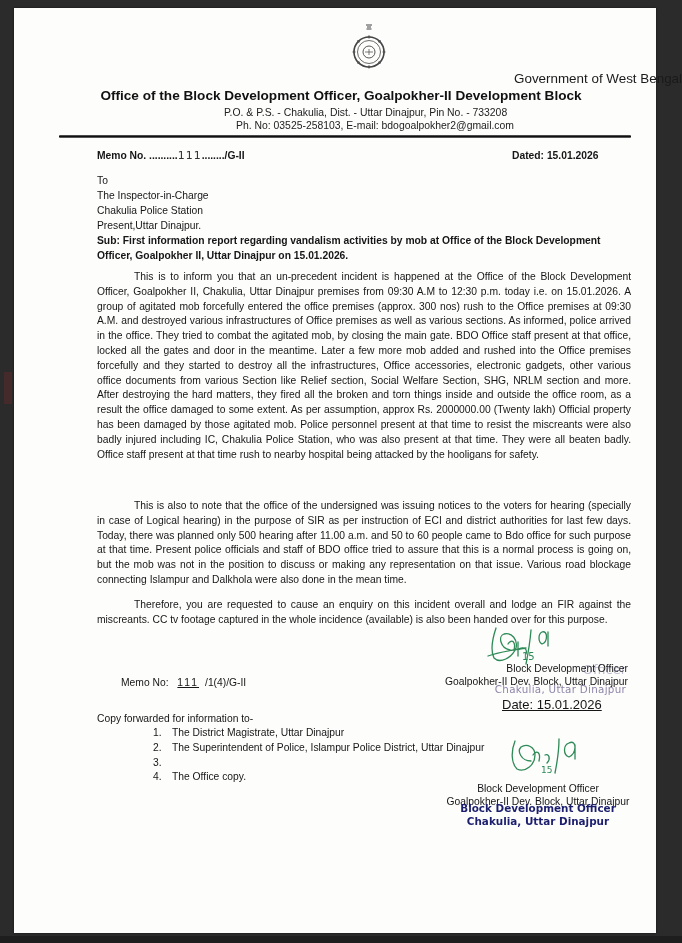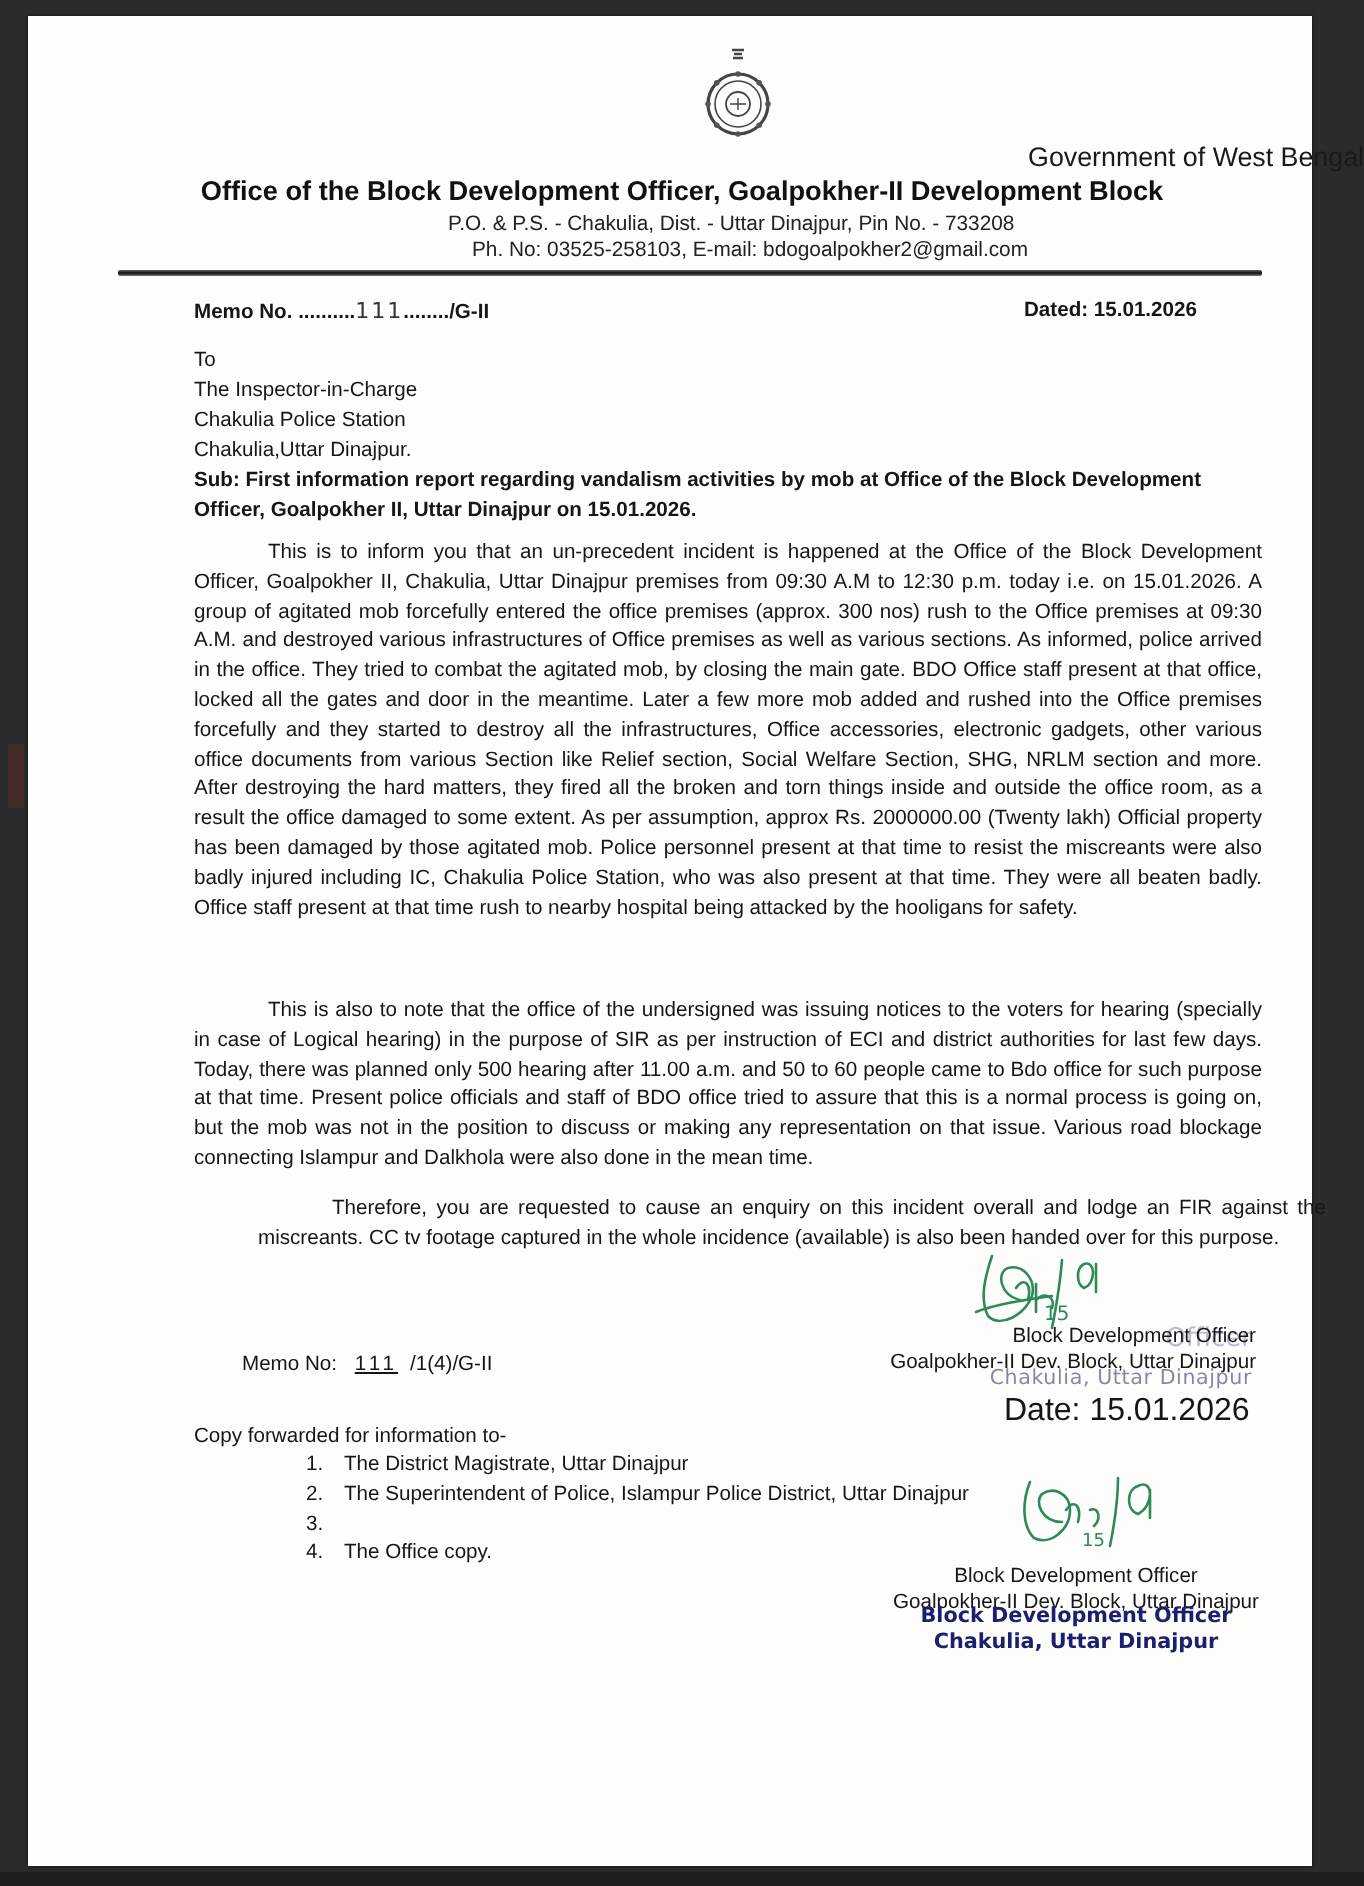--- a/index.html
+++ b/index.html
@@ -40,30 +40,30 @@
   .dated1 { left: 512px; top: 148px; }
   .to-block { left: 97px; top: 173px; }
   .sub { left: 97px; top: 233px; width: 535px; font-weight: bold; }
   .para {
     position:absolute; left: 97px; width: 534px;
     font-size: 10.3px; line-height: 14.8px; color:#161616;
     text-align: justify; text-indent: 37px;
   }
   .p1 { top: 270px; }
   .p2 { top: 499px; }
-  .p3 { top: 598px; margin-left: 32px; }
+  .p3 { top: 598px; }
   .sig1 {
     position:absolute; left: 420px; top: 620px; width: 210px; height: 90px;
   }
   .sig-block1 { position:absolute; right: 54px; top: 662px; text-align:right; font-size:10.3px; line-height:13px; color:#161616; }
   .stamp1 { position:absolute; right: 56px; top: 683px; font-size: 10.3px; color:#7a6f9a; font-family: "DejaVu Sans", sans-serif; letter-spacing:0.3px; opacity:0.85; }
   .stamp1-over { position:absolute; right: 56px; top: 662px; font-size: 13px; color:#8b81a8; opacity:0.55; font-family:"DejaVu Sans", sans-serif; }
   .memo2 { left: 97px; top: 675px; margin-left: 24px; }
   .memo2 .num { text-decoration: underline; letter-spacing: 2px; padding: 0 6px; }
-  .date2 { position:absolute; left: 502px; top: 697px; font-size: 16px; color:#161616; }
+  .date2 { position:absolute; left: 502px; top: 697px; font-size: 13px; color:#161616;text-decoration:underline; }
   .copyfwd { left: 97px; top: 711px; }
   .list { position:absolute; left: 153px; top: 726px; font-size: 10.3px; line-height: 14.8px; color:#161616; margin:0; padding:0; list-style:none; }
   .list li { display:flex; }
   .list .n { width: 19px; }
   .sig2 { position:absolute; left: 505px; top: 735px; width: 125px; height: 40px; }
   .sig-block2 { position:absolute; left: 438px; top: 782px; width: 200px; font-size:10.3px; line-height:13px; color:#161616; text-align:center; }
   .stamp2 { position:absolute; left: 438px; top: 802px; width: 200px; text-align:center; font-family:"DejaVu Sans", sans-serif; font-weight:bold; font-size: 10.4px; line-height: 13px; color:#1c1f6e; }
 </style>
 </head>
 <body>
@@ -102,21 +102,21 @@
 
 <div class="txt bold memo1">
   <span>Memo No. </span><span>..........</span><span class="hand">111</span><span>........</span><span>/G-II</span>
 </div>
 <div class="txt bold dated1">Dated: 15.01.2026</div>
 
 <div class="txt to-block">
   <div>To</div>
   <div>The Inspector-in-Charge</div>
   <div>Chakulia Police Station</div>
-  <div>Chakulia,Uttar Dinajpur.</div>
+  <div>Present,Uttar Dinajpur.</div>
 </div>
 
 <div class="txt sub">Sub: First information report regarding vandalism activities by mob at Office of the Block Development Officer, Goalpokher II, Uttar Dinajpur on 15.01.2026.</div>
 
 <div class="para p1">This is to inform you that an un-precedent incident is happened at the Office of the Block Development Officer, Goalpokher II, Chakulia, Uttar Dinajpur premises from 09:30 A.M to 12:30 p.m. today i.e. on 15.01.2026. A group of agitated mob forcefully entered the office premises (approx. 300 nos) rush to the Office premises at 09:30 A.M. and destroyed various infrastructures of Office premises as well as various sections. As informed, police arrived in the office. They tried to combat the agitated mob, by closing the main gate. BDO Office staff present at that office, locked all the gates and door in the meantime. Later a few more mob added and rushed into the Office premises forcefully and they started to destroy all the infrastructures, Office accessories, electronic gadgets, other various office documents from various Section like Relief section, Social Welfare Section, SHG, NRLM section and more. After destroying the hard matters, they fired all the broken and torn things inside and outside the office room, as a result the office damaged to some extent. As per assumption, approx Rs. 2000000.00 (Twenty lakh) Official property has been damaged by those agitated mob. Police personnel present at that time to resist the miscreants were also badly injured including IC, Chakulia Police Station, who was also present at that time. They were all beaten badly. Office staff present at that time rush to nearby hospital being attacked by the hooligans for safety.</div>
 <div class="para p2">This is also to note that the office of the undersigned was issuing notices to the voters for hearing (specially in case of Logical hearing) in the purpose of SIR as per instruction of ECI and district authorities for last few days. Today, there was planned only 500 hearing after 11.00 a.m. and 50 to 60 people came to Bdo office for such purpose at that time. Present police officials and staff of BDO office tried to assure that this is a normal process is going on, but the mob was not in the position to discuss or making any representation on that issue. Various road blockage connecting Islampur and Dalkhola were also done in the mean time.</div>
 <div class="para p3">Therefore, you are requested to cause an enquiry on this incident overall and lodge an FIR against the miscreants. CC tv footage captured in the whole incidence (available) is also been handed over for this purpose.</div>
 
 <svg class="sig1" viewBox="0 0 210 90">
   <g fill="none" stroke="#2e8a57" stroke-width="1.3" stroke-linecap="round">

